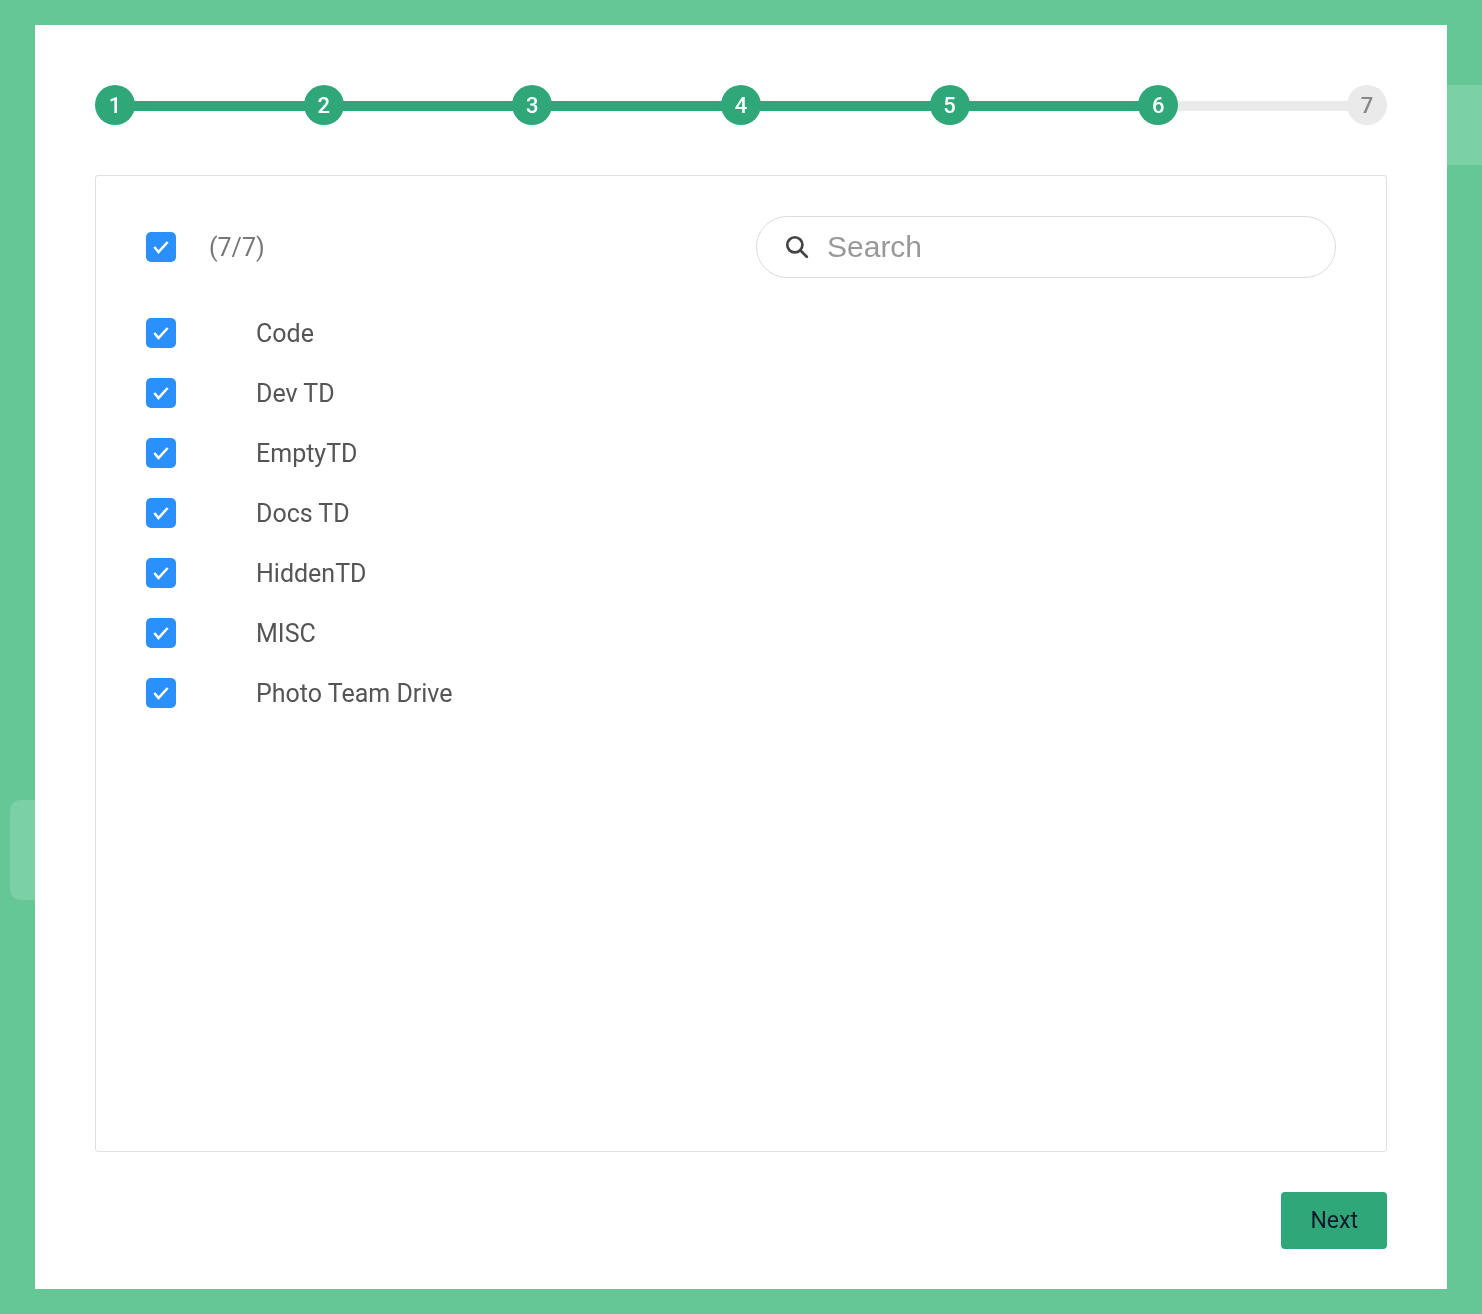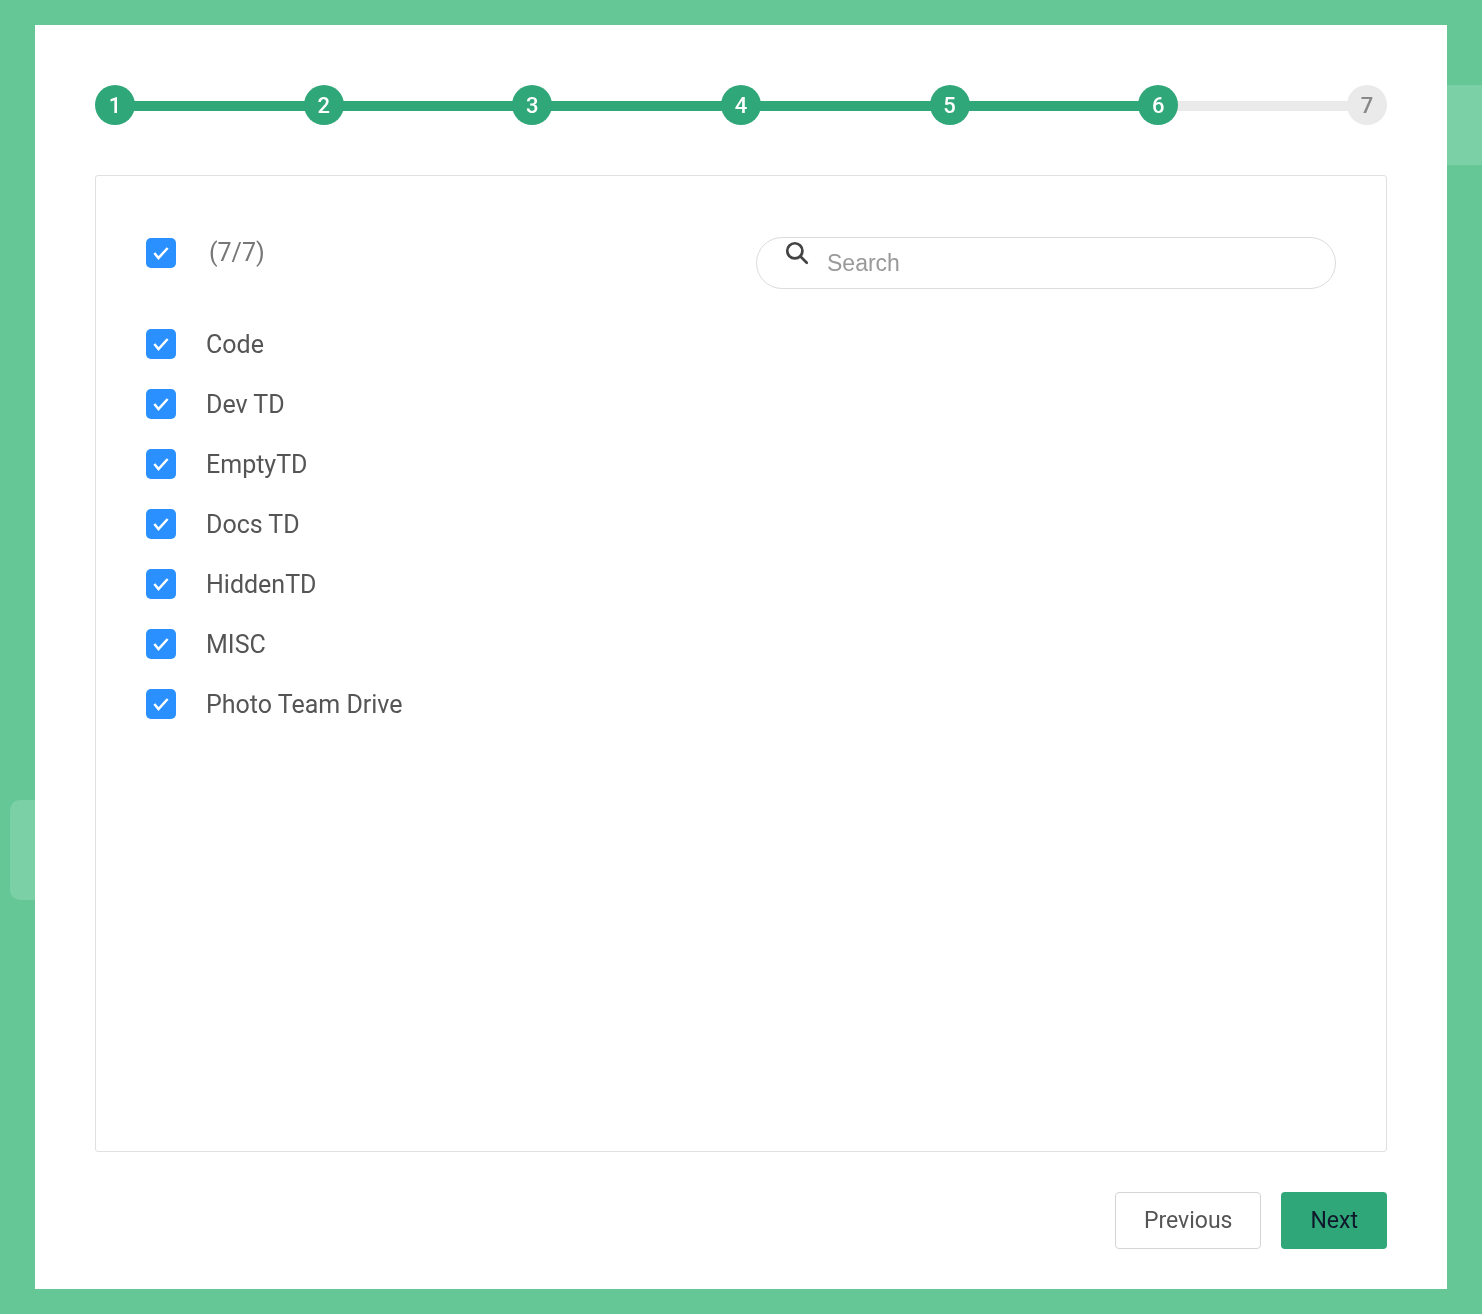--- a/index.html
+++ b/index.html
@@ -139,28 +139,27 @@
       font-size: 25px;
       color: #777777;
     }
     .search-wrapper {
       margin-left: auto;
       position: relative;
       width: 580px;
     }
     .search-input {
       width: 100%;
-      height: 52px;
+      height: 62px;
       border: 1px solid #dcdcdc;
       border-radius: 31px;
       padding: 0 30px 0 70px;
-      font-size: 23px;
+      font-size: 30px;
       color: #555;
       outline: none;
-      margin-top: 21px;
     }
     .search-input::placeholder {
       color: #999999;
     }
     .search-icon {
       position: absolute;
       left: 28px;
       top: 50%;
       transform: translateY(-50%);
       width: 26px;
@@ -168,21 +167,21 @@
       color: #444444;
     }
     .drive-list {
       display: flex;
       flex-direction: column;
       gap: 30px;
     }
     .drive-row {
       display: flex;
       align-items: center;
-      gap: 30px;
+      gap: 80px;
     }
     .drive-label {
       font-size: 25px;
       color: #555555;
     }
     .footer {
       display: flex;
       justify-content: flex-end;
       gap: 20px;
       margin-top: 40px;
@@ -301,17 +300,16 @@
             <svg viewBox="0 0 24 24">
               <polyline points="4 12 9 18 20 6"></polyline>
             </svg>
           </div>
           <span class="drive-label">Photo Team Drive</span>
         </div>
       </div>
   </div>
 
   <div class="footer">
-    <button class="btn btn-secondary">Previous</button>
     <button class="btn btn-primary">Next</button>
   </div>
 
 </div>
 
 </body></html>

